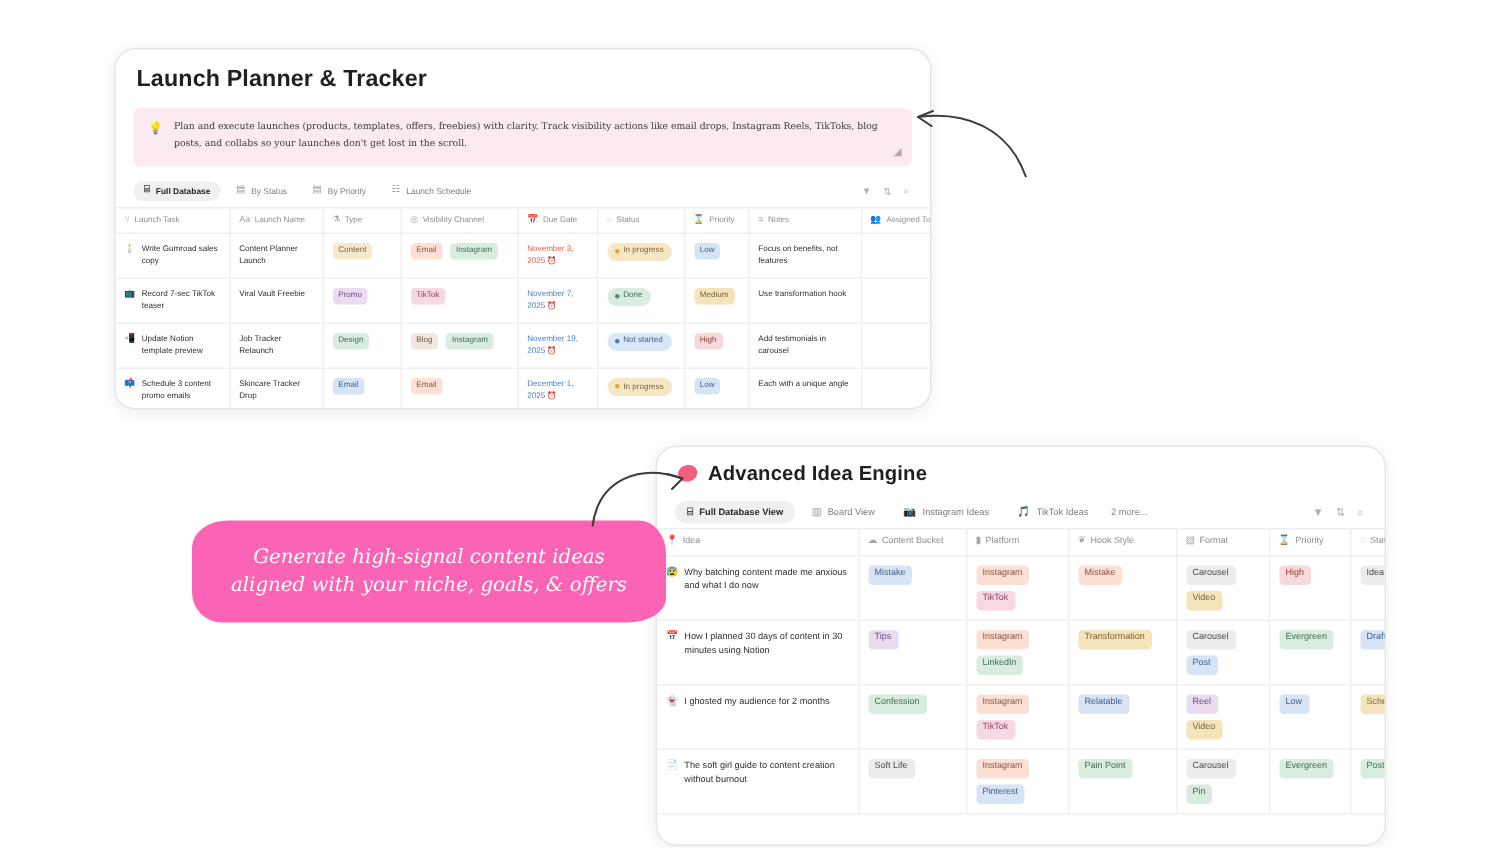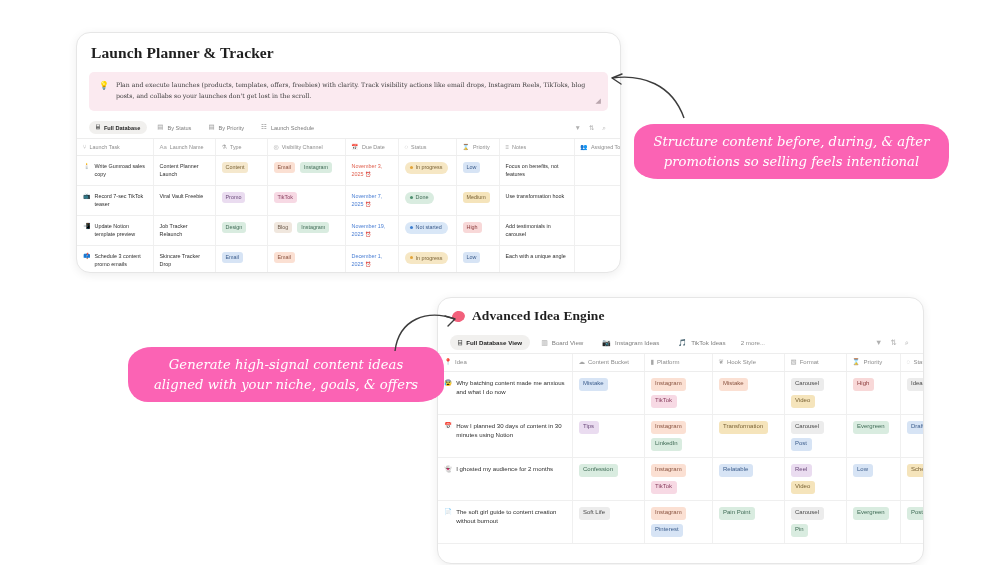--- a/index.html
+++ b/index.html
@@ -17,21 +17,21 @@
     background: #ffffff;
     border: 1px solid #e6e6e6;
     border-radius: 14px;
     box-shadow: 0 2px 10px rgba(0,0,0,0.07);
     overflow: hidden;
   }
   #card-launch { left: 76px; top: 32px; width: 545px; height: 241px; }
   #card-idea   { left: 437px; top: 297px; width: 487px; height: 267px; }
 
   .card-title {
-    font-family: Liberation Serif, serif;
+    font-family: Liberation Sans, sans-serif;
     font-weight: bold;
     color: #1f1f1f;
     letter-spacing: .1px;
   }
   #card-launch .card-title { font-size: 15.5px; padding: 11px 0 0 14px; }
   #card-idea .card-title   { font-size: 13.5px; padding: 10px 0 0 14px;
                              display:flex; align-items:center; gap:7px; }
   .title-dot {
     width: 13px; height: 11px; border-radius: 50%;
     background: #f2607b; display:inline-block; flex:none;
@@ -163,21 +163,21 @@
     display: flex; align-items: center; justify-content: center;
     border-radius: 22px / 18px;
     line-height: 1.45;
     padding: 9px 14px;
   }
   #bubble-top {
     left: 634px; top: 124px; width: 315px; height: 55px; font-size: 13.2px;
     border-radius: 20px 26px 18px 24px / 16px 20px 22px 16px;
   }
   #bubble-bottom {
-    left: 128px; top: 347px; width: 316px; height: 55px; font-size: 13.2px;
+    left: 128px; top: 347px; width: 316px; height: 68px; font-size: 13.2px;
     border-radius: 24px 18px 26px 20px / 18px 22px 16px 20px;
   }
 
   .arrow { position: absolute; pointer-events: none; }
   #arrow-top { left: 600px; top: 68px; width: 90px; height: 55px; }
   #arrow-bottom { left: 389px; top: 303px; width: 75px; height: 55px; }
 </style>
 </head>
 <body>
 
@@ -646,23 +646,20 @@
             <td>
               <div class="chips">
                 <span class="chip" style="background:#d9ece0;color:#3f6b55">Posted</span>
               </div>
             </td>
           </tr>
         </tbody>
     </table>
   </div>
 
-  <div class="bubble" id="bubble-top">
-    <span>Structure content before, during, &amp; after promotions so selling feels intentional</span>
-  </div>
 
   <div class="bubble" id="bubble-bottom">
     <span>Generate high-signal content ideas aligned with your niche, goals, &amp; offers</span>
   </div>
 
   <svg class="arrow" id="arrow-top" viewBox="0 0 90 55">
     <path d="M84 50 C 72 16, 42 6, 12 10" fill="none" stroke="#3c3c3c" stroke-width="1.4"></path>
     <path d="M12 10 L 22 6 M12 10 L 21 16" fill="none" stroke="#3c3c3c" stroke-width="1.4" stroke-linecap="round"></path>
   </svg>
 

